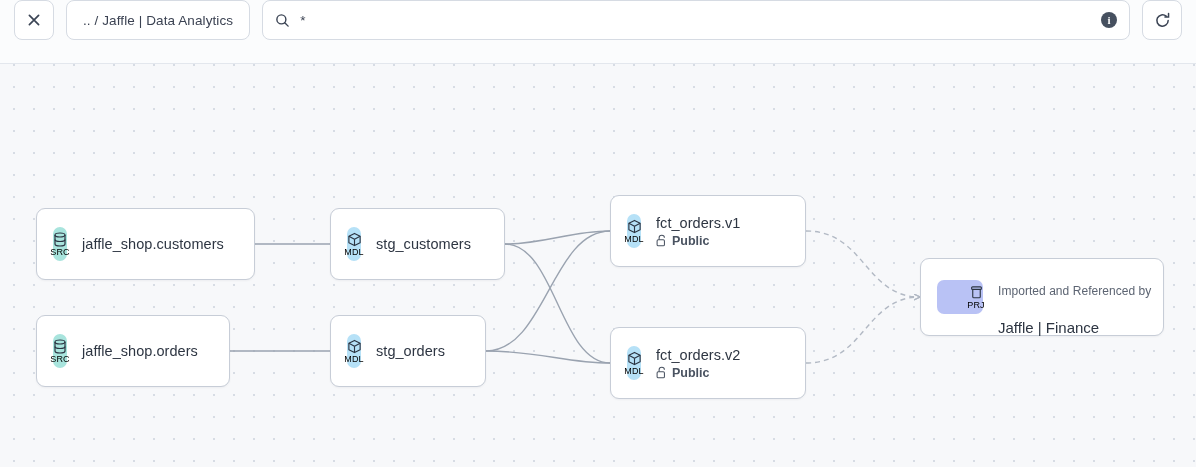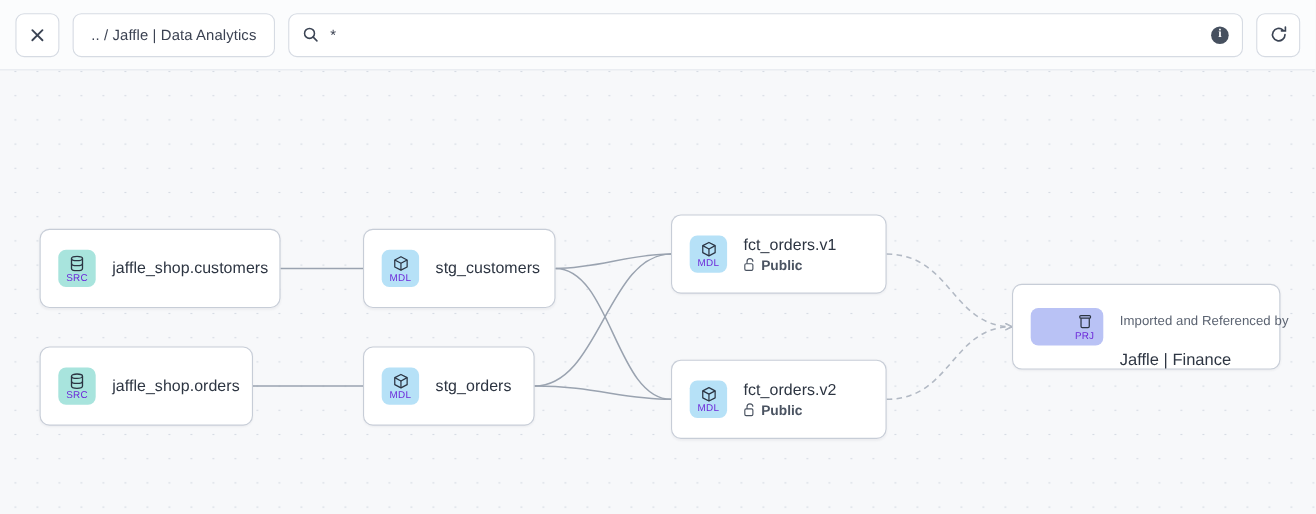--- a/index.html
+++ b/index.html
@@ -40,21 +40,20 @@
     position: absolute;
     left: 0;
     top: 0;
     width: 1196px;
     height: 64px;
     background: #fbfcfd;
     box-sizing: border-box;
     border-bottom: 1px solid #e3e7ed;
     z-index: 20;
     display: flex;
-    align-items: center;
     padding: 0 14px;
     gap: 12px;
   }
   .tb-btn {
     height: 40px;
     min-width: 40px;
     box-sizing: border-box;
     background: #ffffff;
     border: 1px solid #d6dbe3;
     border-radius: 8px;
@@ -124,30 +123,30 @@
     border-radius: 9px;
     display: flex;
     align-items: center;
     padding: 0 16px;
     gap: 15px;
     z-index: 10;
     box-shadow: 0 1px 2px rgba(30,40,60,0.05);
     cursor: pointer;
   }
   .badge {
-    width: 34px;
+    width: 14px;
     height: 34px;
     border-radius: 7px;
     display: flex;
     flex-direction: column;
     align-items: center;
     justify-content: center;
     gap: 0px;
     flex: 0 0 auto;
-    color: #6d28d9;
+    color: #000000;
   }
   .badge .glyph {
     display: block;
     height: 15px;
     line-height: 0;
   }
   .badge .code {
     font-size: 9px;
     line-height: 10px;
     letter-spacing: .2px;

